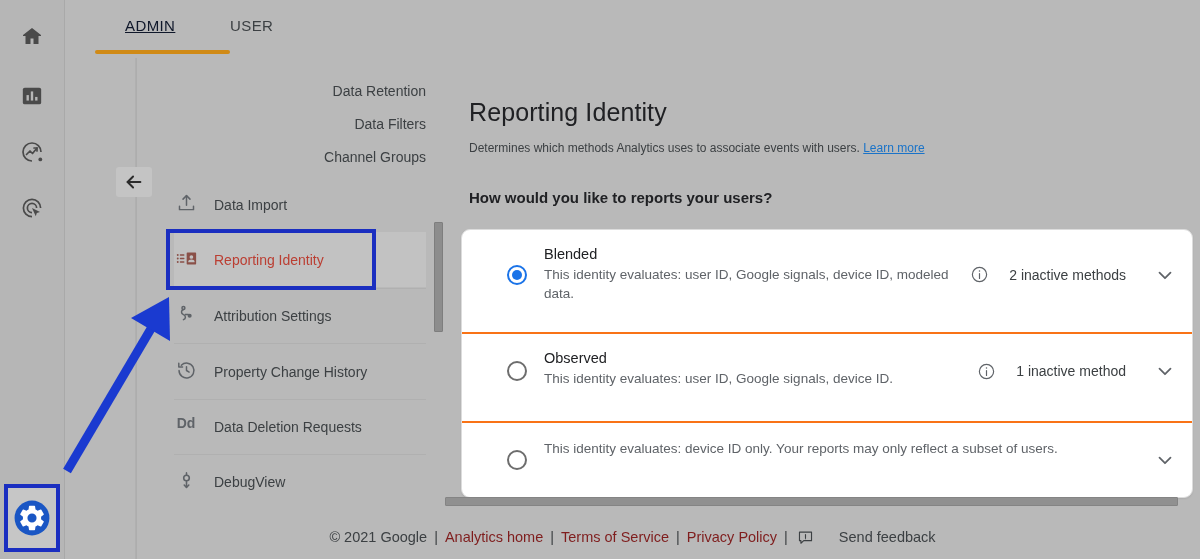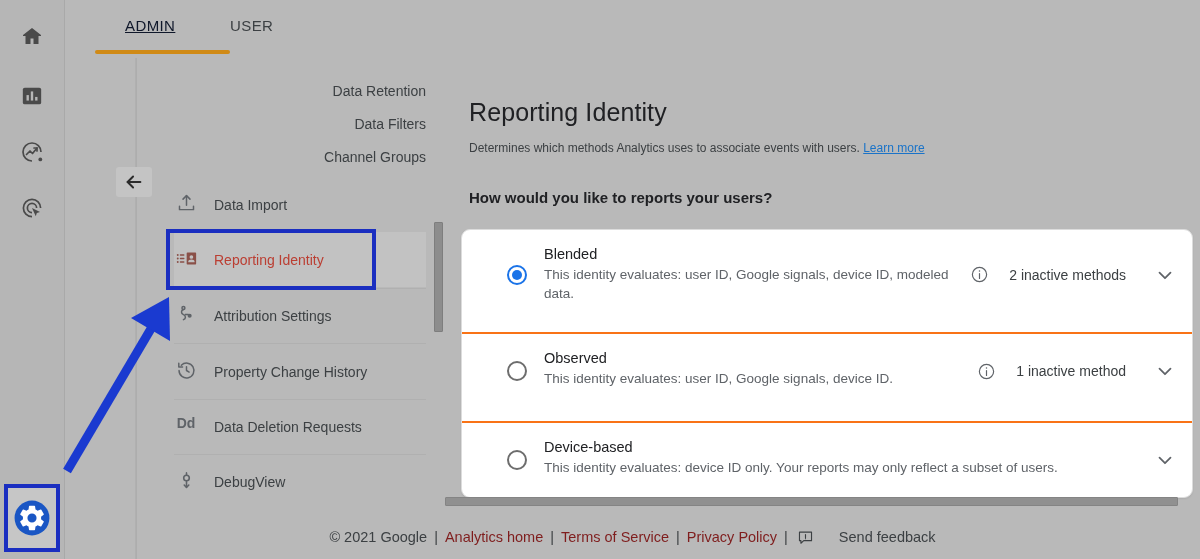--- a/index.html
+++ b/index.html
@@ -389,21 +389,20 @@
             <svg width="22" height="22" viewBox="0 0 24 24" fill="none" stroke="currentColor" stroke-width="1.9" stroke-linecap="round" stroke-linejoin="round">
                 <path d="M6 9.5l6 6 6-6"></path>
               </svg>
           </span>
         </div>
       </div>
 
       <div class="opt-row" id="row-device">
         <span class="radio"></span>
         <div class="opt-text">
-          <div class="opt-title">Device-based</div>
           <div class="opt-desc">This identity evaluates: device ID only. Your reports may only reflect a subset of users.</div>
         </div>
         <div class="opt-right">
           <span class="chev">
             <svg width="22" height="22" viewBox="0 0 24 24" fill="none" stroke="currentColor" stroke-width="1.9" stroke-linecap="round" stroke-linejoin="round">
                 <path d="M6 9.5l6 6 6-6"></path>
               </svg>
           </span>
         </div>
       </div>

